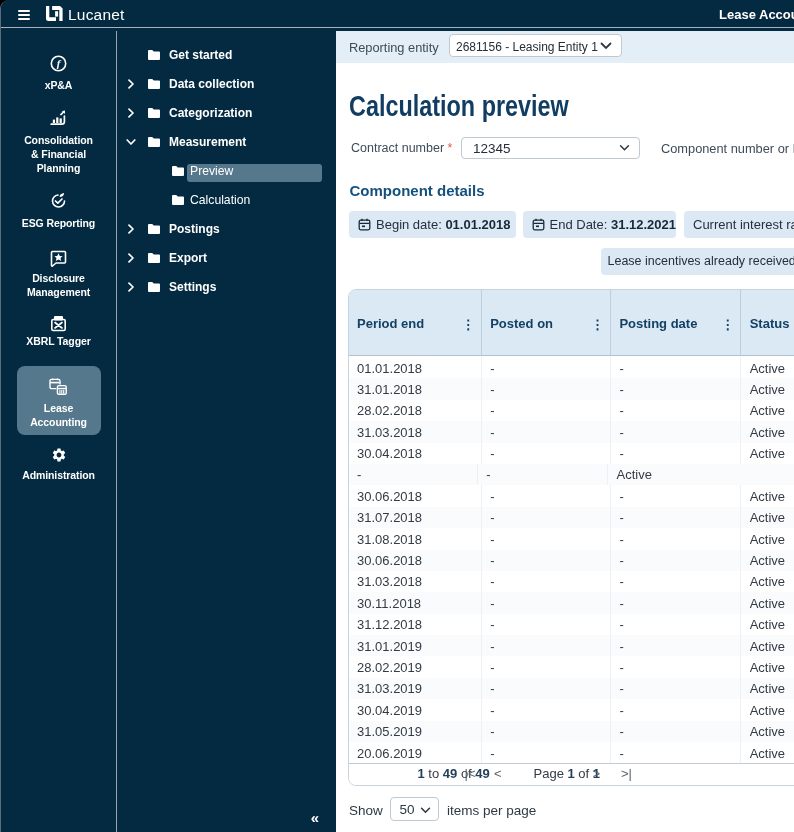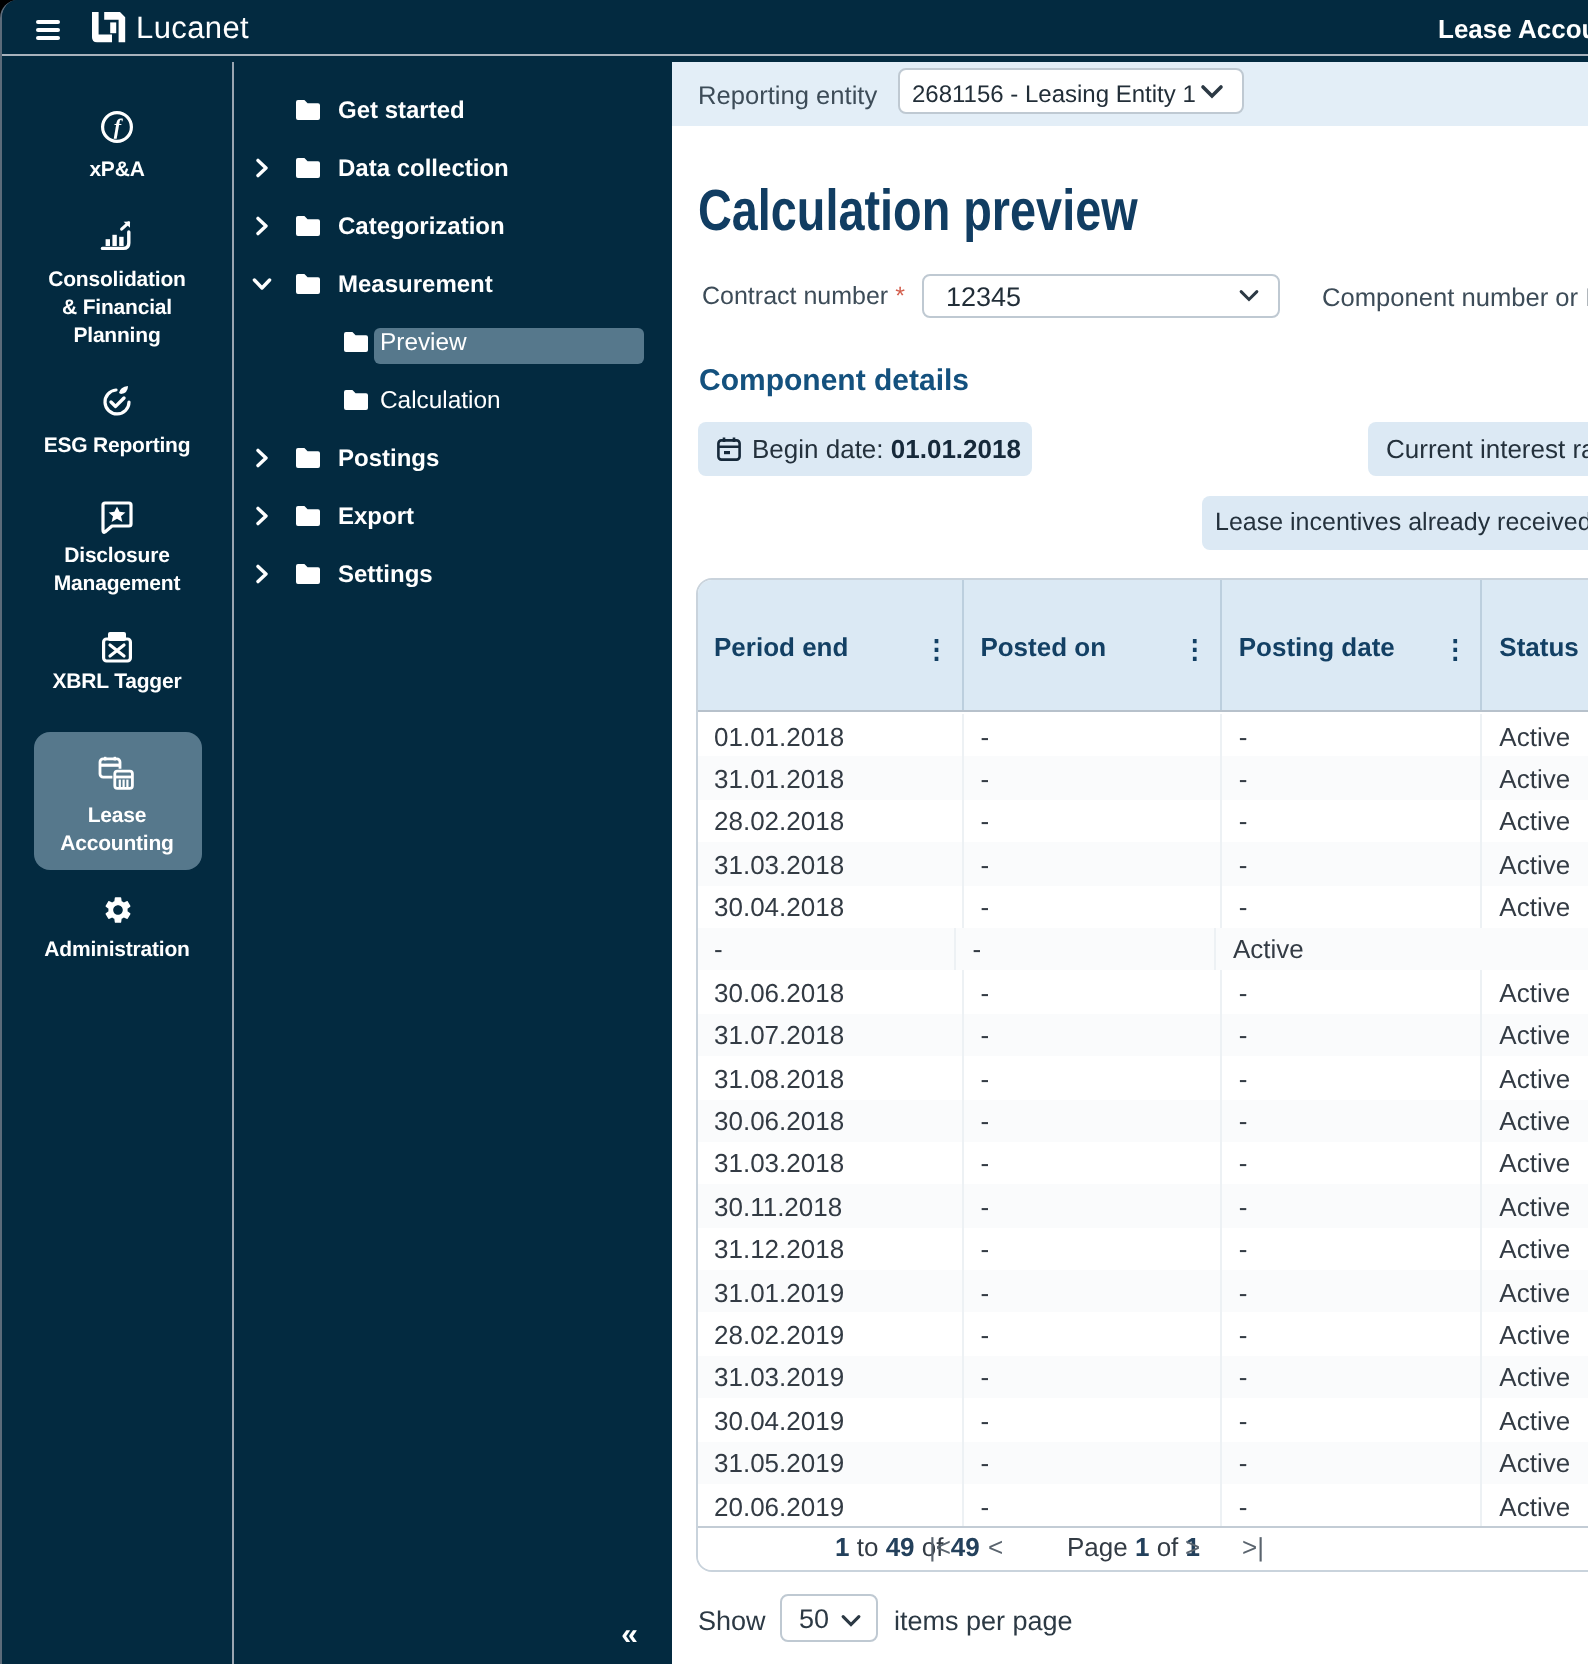--- a/index.html
+++ b/index.html
@@ -267,20 +267,32 @@
           <svg width="13" height="13" viewBox="0 0 13 13">
             <rect x="1.2" y="2.2" width="10.6" height="9.6" rx="1.5" fill="none" stroke="#16293a" stroke-width="1.3"></rect>
             <line x1="1.5" y1="5.4" x2="11.5" y2="5.4" stroke="#16293a" stroke-width="1.3"></line>
             <line x1="4" y1="0.8" x2="4" y2="3" stroke="#16293a" stroke-width="1.3"></line>
             <line x1="9" y1="0.8" x2="9" y2="3" stroke="#16293a" stroke-width="1.3"></line>
             <rect x="4" y="7.5" width="3" height="1.6" fill="#16293a"></rect>
           </svg>
       <span>Begin date: <b>01.01.2018</b></span>
         </div>
     </div>
+    <div class="chip" style="left:186.5px; top:180.5px; width:153px;">
+      <div class="inner">
+          <svg width="13" height="13" viewBox="0 0 13 13">
+            <rect x="1.2" y="2.2" width="10.6" height="9.6" rx="1.5" fill="none" stroke="#16293a" stroke-width="1.3"></rect>
+            <line x1="1.5" y1="5.4" x2="11.5" y2="5.4" stroke="#16293a" stroke-width="1.3"></line>
+            <line x1="4" y1="0.8" x2="4" y2="3" stroke="#16293a" stroke-width="1.3"></line>
+            <line x1="9" y1="0.8" x2="9" y2="3" stroke="#16293a" stroke-width="1.3"></line>
+            <rect x="4" y="7.5" width="3" height="1.6" fill="#16293a"></rect>
+          </svg>
+      <span>End Date: <b>31.12.2021</b></span>
+        </div>
+    </div>
     <div class="chip" style="left:348px; top:180.5px; width:200px;">
       <div class="inner">
           <span>Current interest rate: </span>
         </div>
     </div>
     <div class="chip" style="left:265px; top:217.5px; width:290px; font-size:12.5px;">
       <div class="inner" style="left:6.5px;">
           <span>Lease incentives already received: </span>
         </div>
     </div>

